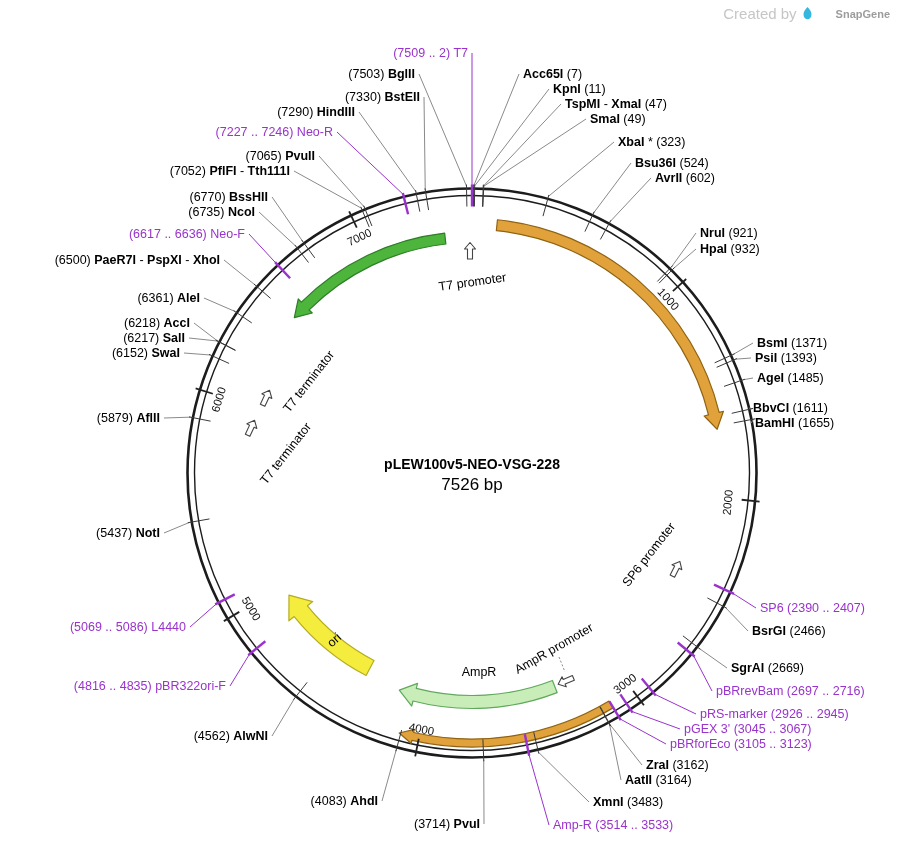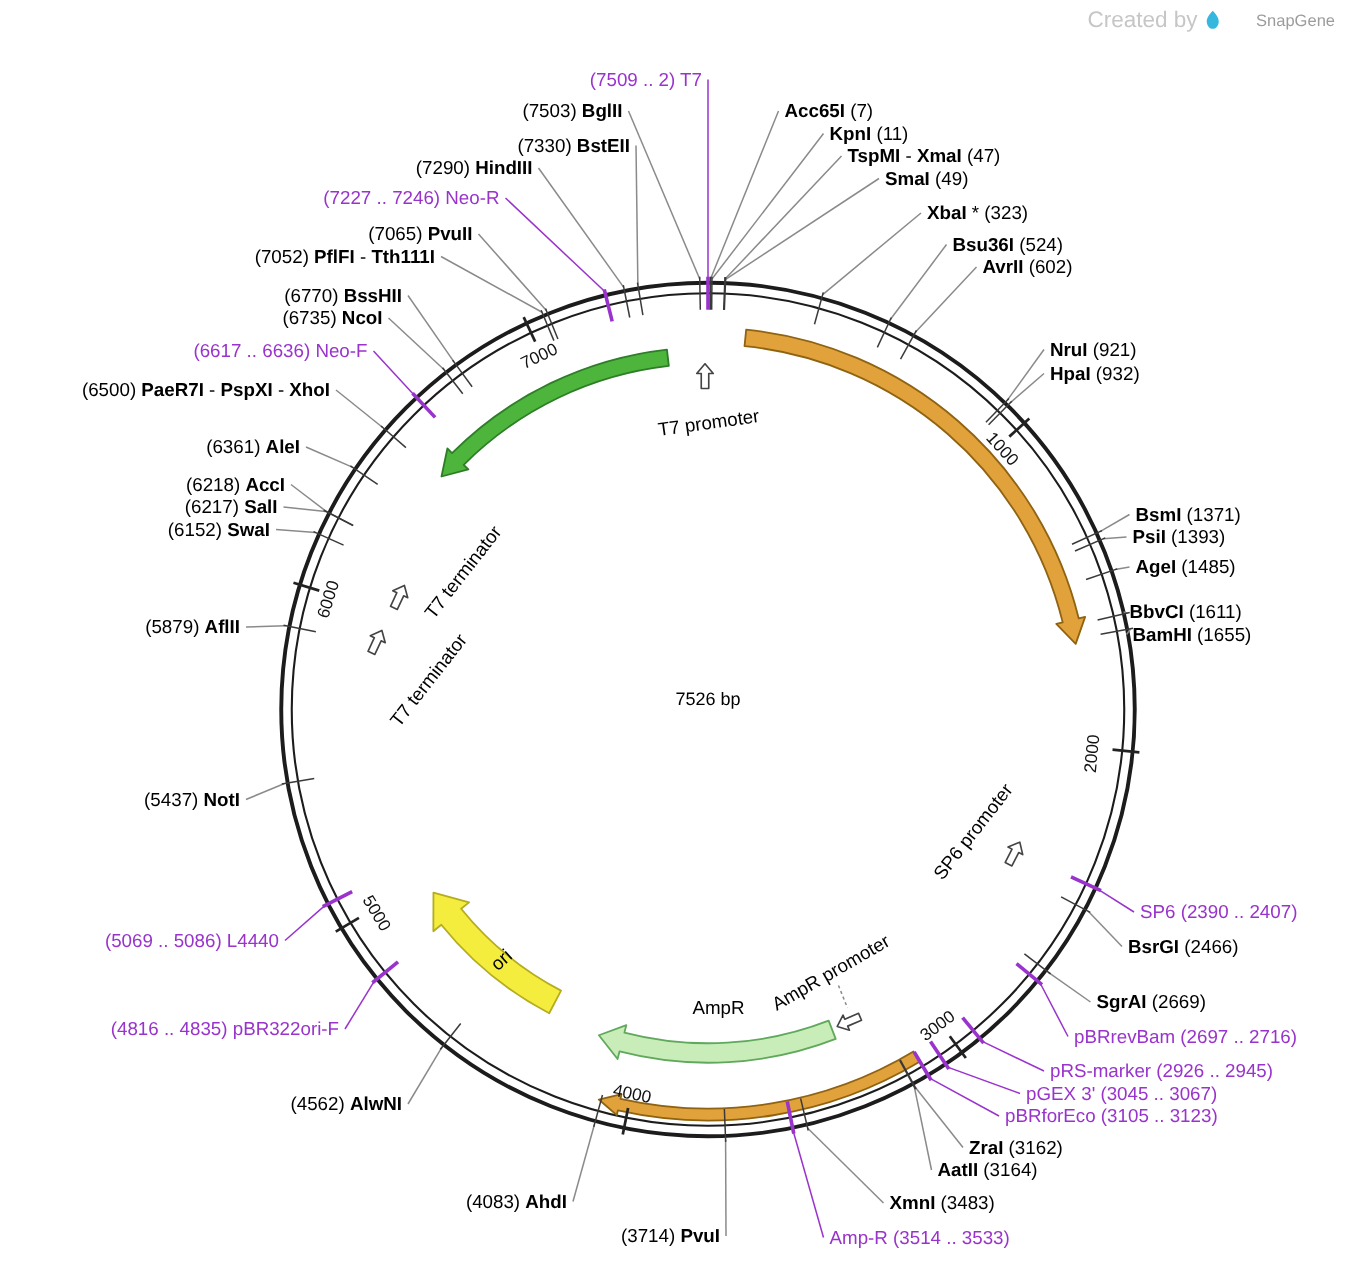--- a/index.html
+++ b/index.html
@@ -2,24 +2,24 @@
 <html><head>
 <meta charset="utf-8">
 <style>
   html,body{margin:0;padding:0;background:#ffffff;}
   #canvas{position:relative;width:898px;height:842px;background:#fff;overflow:hidden;
           font-family:"Liberation Sans",sans-serif;}
   #map{position:absolute;left:0;top:0;}
   #map text{font-family:"Liberation Sans",sans-serif;}
   .center-title{position:absolute;left:272px;top:456px;width:400px;text-align:center;}
   .center-title .t1{font-size:14px;font-weight:bold;color:#000;}
-  .center-title .t2{font-size:12px;color:#000;margin-top:3px;}
+  .center-title .t2{font-size:17px;color:#000;margin-top:3px;}
   .watermark{position:absolute;top:5px;right:8px;display:flex;align-items:center;gap:5px;}
   .wm1{font-size:15px;color:#c6c6c6;}
-  .wm2{font-size:11px;color:#9c9c9c;font-weight:normal;padding-left:18px;}
+  .wm2{font-size:11px;color:#9c9c9c;font-weight:bold;padding-left:18px;}
   .wmlogo{width:11px;height:13px;display:block;}
 </style>
 </head>
 <body>
 
 <div id="canvas">
   <svg id="map" width="898" height="842" viewBox="0 0 898 842">
       <circle cx="472" cy="473" r="284.5" fill="none" stroke="#1c1c1c" stroke-width="2.6"></circle>
       <circle cx="472" cy="473" r="277.5" fill="none" stroke="#1c1c1c" stroke-width="1.4"></circle>
       <path d="M444.6386093688466,233.05499733745356 A241.5 241.5 0 0 0 301.37017261453764,302.0973610314711 L298.2613890099992,298.9836069467443 L294.32514425319505,317.6692379618511 L312.25091523042227,312.995500328015 L309.1421316258838,309.88174624328815 A230.5 230.5 0 0 1 445.8848838903484,243.98416930137907 Z" fill="#4DB43C" stroke="#2E7D27" stroke-width="1.2" stroke-linejoin="round"></path>
@@ -191,20 +191,21 @@
       <text x="473" y="286" text-anchor="middle" font-size="12.5px" fill="#000" transform="rotate(-8 473 286)">T7 promoter</text>
       <text x="312" y="384" text-anchor="middle" font-size="12.5px" fill="#000" transform="rotate(-52 312 384)">T7 terminator</text>
       <text x="289" y="456" text-anchor="middle" font-size="12.5px" fill="#000" transform="rotate(-52 289 456)">T7 terminator</text>
       <text x="652" y="557" text-anchor="middle" font-size="12.5px" fill="#000" transform="rotate(-52 652 557)">SP6 promoter</text>
       <text x="556" y="652" text-anchor="middle" font-size="12.5px" fill="#000" transform="rotate(-30 556 652)">AmpR promoter</text>
       <text x="479" y="676" text-anchor="middle" font-size="12.5px" fill="#000" transform="rotate(0 479 676)">AmpR</text>
       <text x="337" y="643" text-anchor="middle" font-size="12.5px" fill="#000" transform="rotate(-42 337 643)">ori</text>
     </svg>
 
   <div class="center-title">
+    <div class="t1">pLEW100v5-NEO-VSG-228</div>
     <div class="t2">7526 bp</div>
   </div>
 
   <div class="watermark">
     <span class="wm1">Created by</span>
     <svg class="wmlogo" viewBox="0 0 12 14">
       <path d="M6 0 C8.8 3 10.8 5.8 10.3 8.8 C9.9 11.6 8 13.2 6 13.2 C4 13.2 2.1 11.6 1.7 8.8 C1.2 5.8 3.2 3 6 0 Z" fill="#35B7DE"></path>
     </svg>
     <span class="wm2">SnapGene</span>
   </div>

